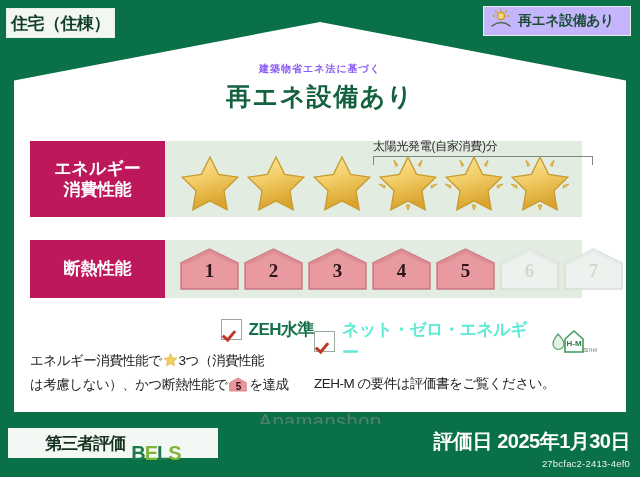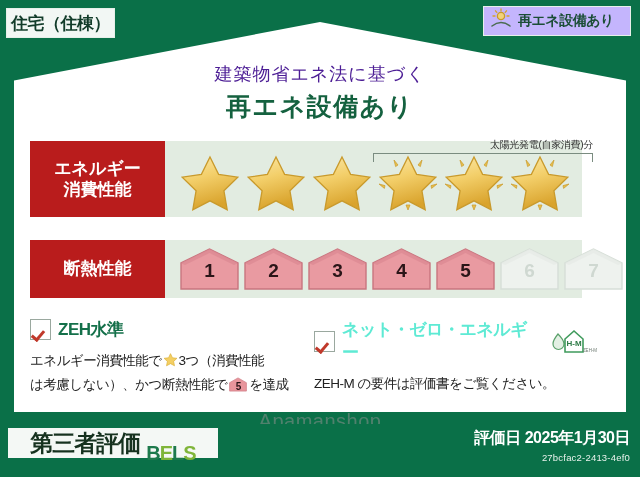--- a/index.html
+++ b/index.html
@@ -30,63 +30,63 @@
 
   
   .panel{
     position:absolute;left:14px;top:22px;width:612px;height:390px;
     background:#ffffff;
     -webkit-clip-path:polygon(0% 15%, 50% 0%, 100% 15%, 100% 100%, 0% 100%);
     clip-path:polygon(0% 15%, 50% 0%, 100% 15%, 100% 100%, 0% 100%);
   }
 
   .title-wrap{position:absolute;left:0;top:40px;width:612px;text-align:center;}
-  .title-sub{color:#4c1d95;font-size:18px;font-weight:normal;letter-spacing:1px;}
+  .title-sub{color:#8b5cf6;font-size:10px;font-weight:bold;letter-spacing:1px;}
   .title-main{color:#14613f;font-size:25px;font-weight:bold;letter-spacing:1.5px;margin-top:4px;}
 
   
   .row{
     position:absolute;left:30px;width:552px;height:76px;
     background:#e2ece1;display:flex;align-items:stretch;
   }
   .row.r1{top:141px;}
-  .row.r2{top:240px;height:58px;}
+  .row.r2{top:240px;height:58px;font-family:Liberation Serif, serif;}
   .row-label{
-    width:135px;background:#b91c1c;color:#fff;
+    width:135px;background:#be185d;color:#fff;
     display:flex;flex-direction:column;align-items:center;justify-content:center;
     font-size:17px;font-weight:bold;letter-spacing:0px;line-height:1.25;
   }
   .row.r2 .row-label{font-size:17px;}
   .row-body{flex:1;position:relative;}
 
   
   .stars{position:absolute;left:14px;top:12px;display:flex;gap:4px;align-items:center;}
   .star-cell{position:relative;width:62px;height:58px;}
 
   
   .solar-ann{position:absolute;left:208px;top:-3px;width:220px;}
-  .solar-txt{font-size:10px;color:#2c2c2c;text-align:right;letter-spacing:-0.3px;}
+  .solar-txt{font-size:12px;color:#2c2c2c;text-align:left;letter-spacing:-0.3px;}
   .solar-bracket{
     margin-top:1px;height:8px;border:1px solid #7a8c80;border-bottom:none;
   }
 
   
   .blocks{position:absolute;left:14px;top:7px;display:flex;gap:3px;}
   .blk{position:relative;width:61px;height:44px;}
   .blk .num{
     position:absolute;left:0;top:13px;width:100%;text-align:center;
     font-size:19px;font-weight:bold;z-index:2;
   }
   .blk.on .num{color:#2a1518;}
   .blk.off .num{color:#cfd8d1;}
 
   
   .claims{position:absolute;left:30px;top:318px;width:568px;display:flex;}
   .claim{width:284px;box-sizing:border-box;}
-  .claim-head{display:flex;align-items:center;gap:7px;}
+  .claim-head{display:flex;align-items:center;gap:7px;justify-content:flex-end;}
   .chk{
     width:19px;height:19px;border:1.5px solid #9aa89f;background:#fff;
     position:relative;flex:none;
   }
   .chk::after{
     content:"";position:absolute;left:3px;top:8px;width:5px;height:10px;
     border-right:3px solid #c0392b;border-bottom:3px solid #c0392b;
     transform:rotate(40deg);
   }
   .claim-title{color:#14704a;font-size:17px;font-weight:bold;letter-spacing:-0.5px;}
@@ -110,29 +110,29 @@
     position:absolute;left:0;top:410px;width:640px;text-align:center;
     color:#8a8f8c;font-size:20px;opacity:.55;letter-spacing:0.5px;
   }
 
   
   .footer{position:absolute;left:0;top:424px;width:640px;height:53px;background:#0a7048;}
   .bels{
     position:absolute;left:8px;top:4px;width:210px;height:30px;background:#f4f8f5;
     display:flex;align-items:center;justify-content:center;gap:6px;
   }
-  .bels .jp{color:#16321f;font-size:23px;font-weight:bold;letter-spacing:-1px;}
+  .bels .jp{color:#16321f;font-size:17px;font-weight:bold;letter-spacing:-1px;}
   .bels .en{font-size:20px;font-weight:bold;letter-spacing:-1px;margin-top:20px;}
   .bels .en b:nth-child(1){color:#1d7a4c;}
   .bels .en b:nth-child(2){color:#7fb539;}
   .bels .en b:nth-child(3){color:#1d7a4c;}
   .bels .en b:nth-child(4){color:#7fb539;}
   .addr{position:absolute;left:222px;top:9px;color:#fff;font-size:14.5px;letter-spacing:-0.5px;}
   .eval{position:absolute;right:10px;top:4px;text-align:right;}
-  .eval .d{color:#fff;font-size:16px;font-weight:bold;letter-spacing:-0.5px;}
+  .eval .d{color:#fff;font-size:20px;font-weight:bold;letter-spacing:-0.5px;}
   .eval .id{color:#e8f2ec;font-size:9.5px;margin-top:3px;letter-spacing:0.2px;}
 </style>
 </head>
 <body>
 
 <div id="stage">
 
   <div class="type-badge">
     <span>住宅（住棟）</span>
   </div>

